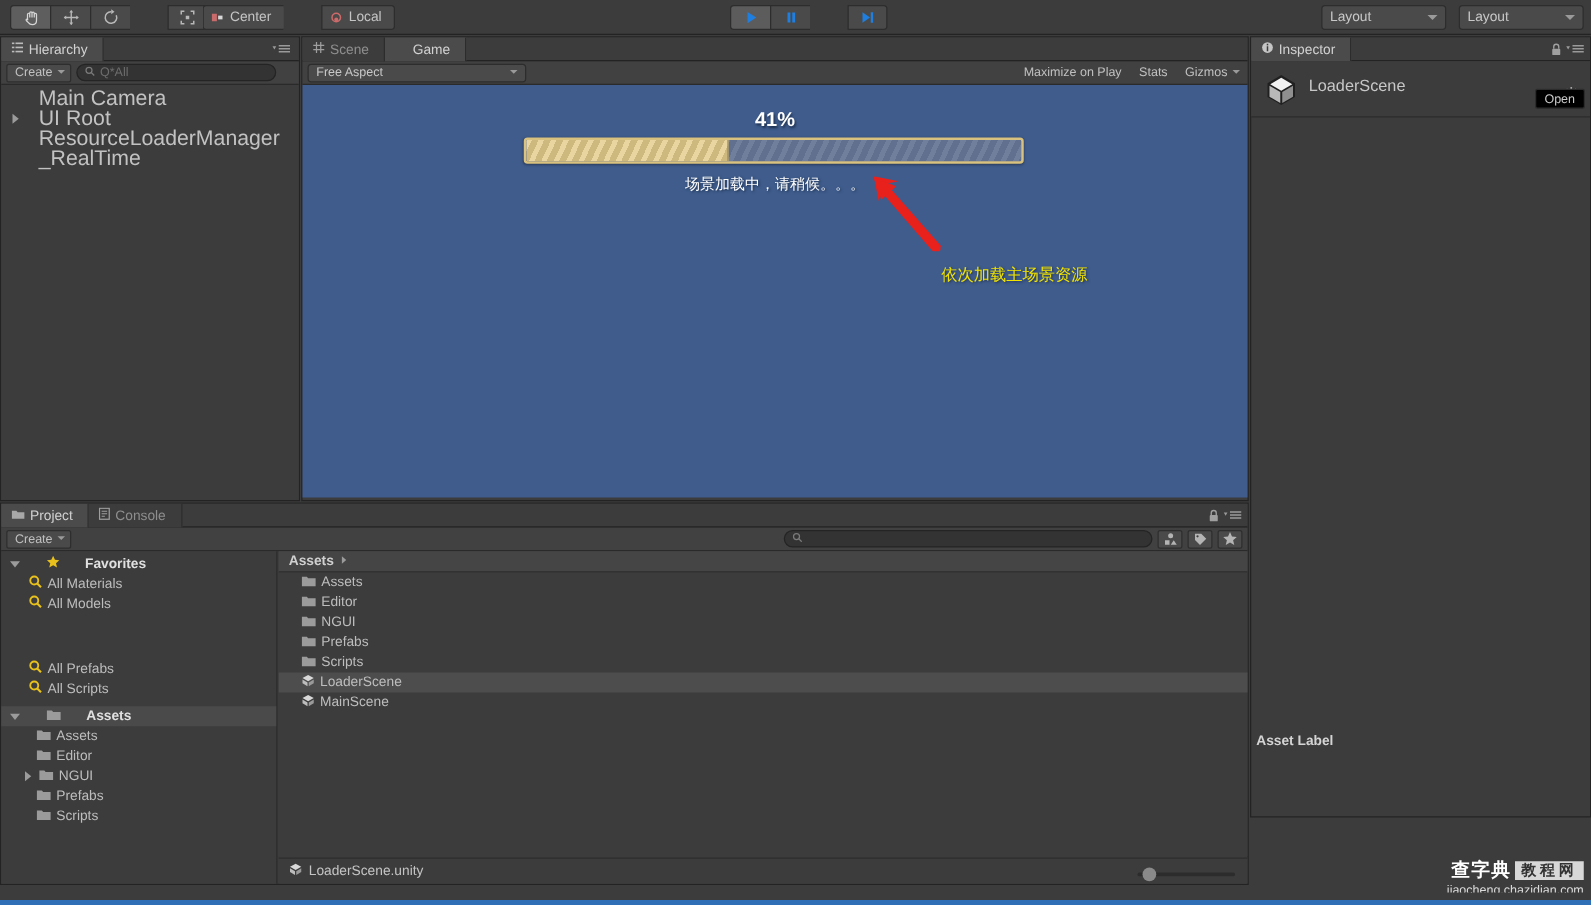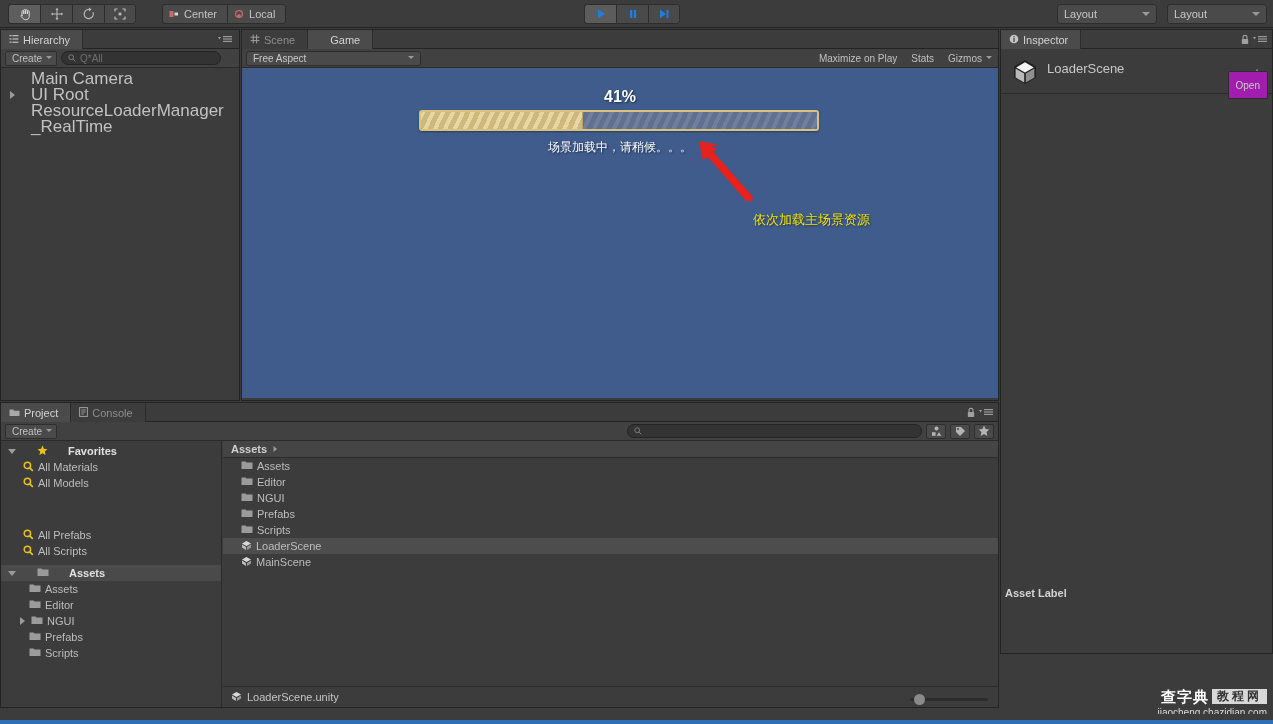--- a/index.html
+++ b/index.html
@@ -20,21 +20,21 @@
   }
   .tool-group { position:absolute; display:flex; }
   .tbtn {
     height:20px; min-width:32px; background:#4a4a4a;
     border:1px solid #2d2d2d; border-right:none;
     display:flex; align-items:center; justify-content:center;
     color:#c4c4c4; font-size:11px; cursor:default;
   }
   .tbtn:last-child { border-right:1px solid #2d2d2d; }
   .tbtn.first { border-radius:3px 0 0 3px; }
-  .tbtn.last { border-radius:0 3px 3px 0; }
+  .tbtn.last { border-radius:0 3px 3px 0;margin-left:30px; }
   .tbtn.on { background:#5e5e5e; }
   .tbtn svg { display:block; }
   .lbl-btn { padding:0 10px 0 6px; gap:5px; justify-content:flex-start; }
 
   .play-group { left:584px; top:4px; }
   .play-group .tbtn { min-width:32px; background:#4a4a4a; }
   .play-group .tbtn.on { background:#5c5c5c; }
 
   .dropdown {
     height:20px; background:#4a4a4a; border:1px solid #2d2d2d;
@@ -128,22 +128,22 @@
   .insp-head {
     height:45px; background:#3c3c3c; position:relative;
     border-bottom:1px solid #2b2b2b;
   }
   .unity-logo { position:absolute; left:10px; top:8px; }
   .insp-title {
     position:absolute; left:46px; top:12px;
     font-size:13px; color:#c8c8c8;
   }
   .openbtn {
-    position:absolute; right:4px; top:22px; height:28px;
-    background:#a21caf; border:1px solid #2c2c2c; border-radius:2px;
+    position:absolute; right:4px; top:22px; height:16px;
+    background:#000000; border:1px solid #2c2c2c; border-radius:2px;
     padding:0 7px; display:flex; align-items:center;
     font-size:10px; color:#cacaca;
   }
   .assetlabel {
     position:absolute; left:4px; bottom:54px;
     font-size:11px; font-weight:bold; color:#d4d4d4;
   }
 
   
   #project { left:0; top:402px; width:999px; height:306px; }

